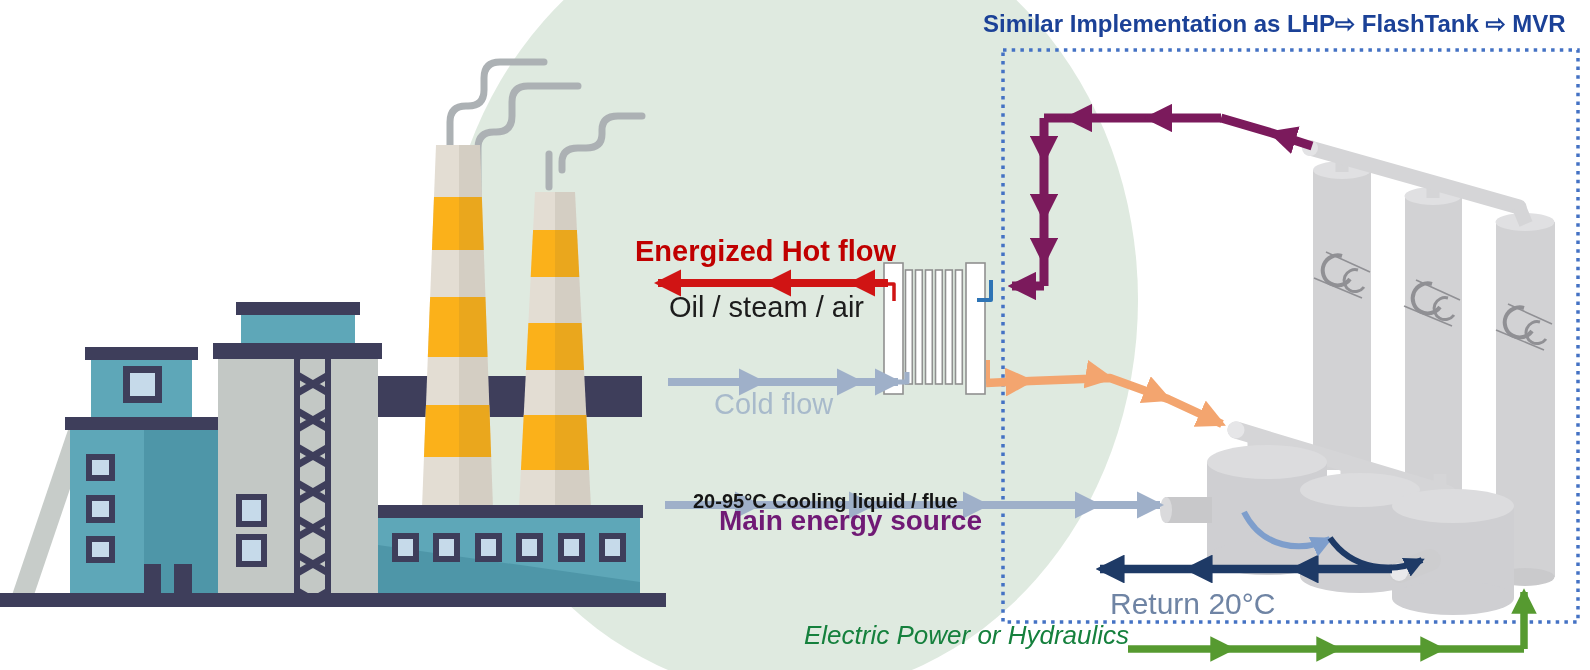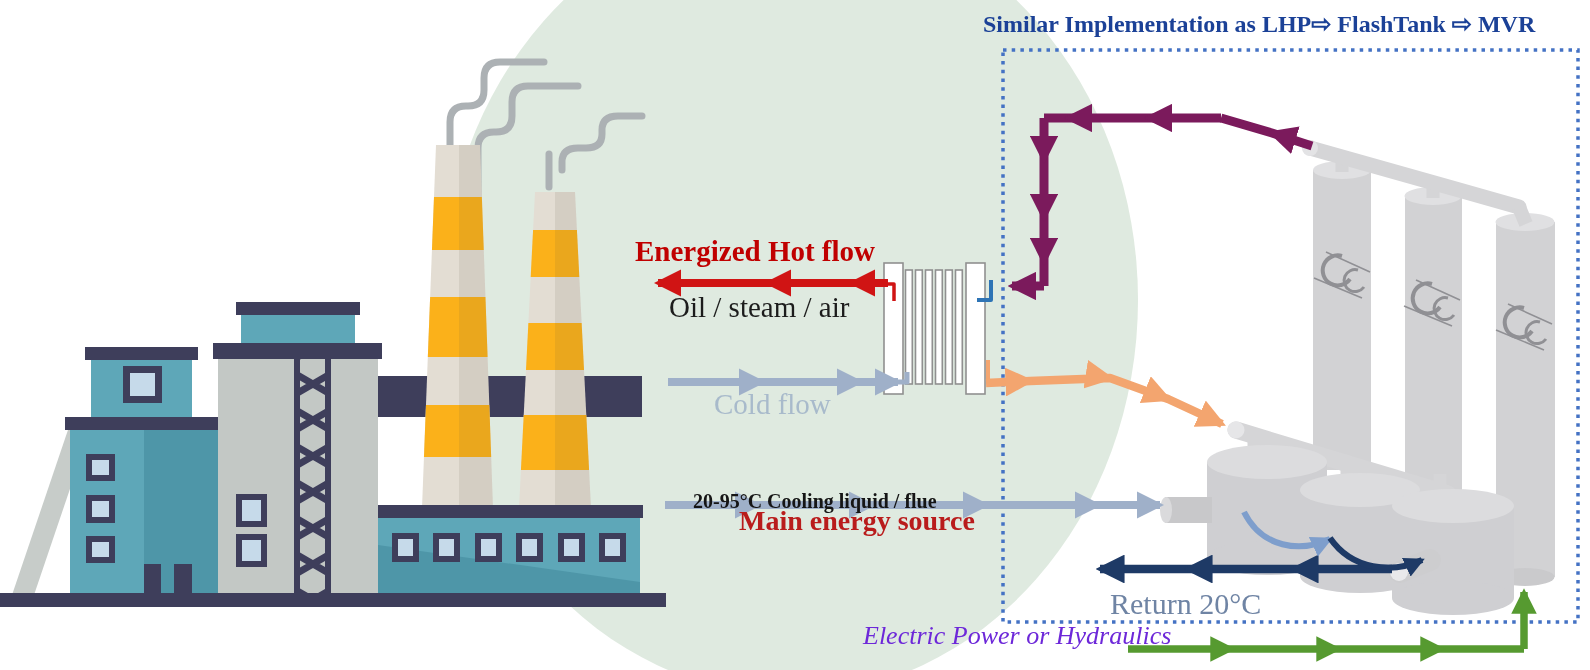--- a/index.html
+++ b/index.html
@@ -1,29 +1,29 @@
 <!DOCTYPE html>
 <html style="--title_blue: #1b4197; --steam_purple: #7b1a5c; --hot_red: #d01414; --hot_text: #c00000; --cold_gray: #9fb0c9; --cold_text: #a8bacb; --condensate_orange: #f3a56f; --condensate_text: #dd752f; --return_navy: #1e3a66; --return_text: #6f84a4; --power_green: #569a30; --transfer_lightblue: #7e9ecc; --border_blue: #4472c4; --background_sage: #dfeae0; --factory_navy: #3e3e5b; --factory_teal: #5ea7b8; --factory_teal_dark: #4e96a8; --factory_gray: #c3c8c5; --chimney_cream: #e3ddd3; --chimney_orange: #fbb11a; --window_glass: #c6daea; --smoke_gray: #acb1b4; --vessel_gray: #d2d2d4; --pipe_gray: #d5d5d7;"><head>
 <meta charset="utf-8">
 <style>
   html,body{margin:0;padding:0;background:#ffffff;}
   #stage{position:relative;width:1590px;height:670px;overflow:hidden;background:#fff;
-         font-family:Liberation Serif, serif;border-radius:27px;}
+         font-family:Liberation Sans, sans-serif;border-radius:27px;}
   #diagram-svg{position:absolute;left:0;top:0;}
   .lbl{position:absolute;white-space:nowrap;line-height:1.12;}
   .lbl-title{left:983px;top:11px;font-size:24px;font-weight:bold;color:var(--title_blue);}
   .lbl-steam{left:1018px;top:66px;font-size:30px;color:var(--steam_purple);}
   .lbl-energized{left:635px;top:235px;font-size:29px;font-weight:bold;color:var(--hot_text);}
   .lbl-oil{left:669px;top:291px;font-size:29px;color:#1c1c1c;}
   .lbl-cold{left:714px;top:388px;font-size:29px;color:var(--cold_text);}
   .lbl-cond{left:1036px;top:330px;font-size:29px;color:var(--condensate_text);}
   .lbl-cooling{left:693px;top:459px;font-size:20px;font-weight:bold;color:#151515;margin-top:31px;}
-  .lbl-main{left:739px;top:505px;font-size:28px;font-weight:bold;color:#b91c1c;}
+  .lbl-main{left:719px;top:505px;font-size:28px;font-weight:bold;color:#701a75;}
   .lbl-return{left:1110px;top:587px;font-size:30px;color:var(--return_text);}
-  .lbl-electric{left:863px;top:621px;font-size:26px;font-style:italic;color:#6d28d9;}
+  .lbl-electric{left:804px;top:621px;font-size:26px;font-style:italic;color:#15803d;}
 
   
   .f-steam{stroke:var(--steam_purple);}
   .f-hot{stroke:var(--hot_red);}
   .f-cold{stroke:var(--cold_gray);}
   .f-cond{stroke:var(--condensate_orange);}
   .f-return{stroke:var(--return_navy);}
   .f-power{stroke:var(--power_green);}
   .f-lblue{stroke:var(--transfer_lightblue);}
   .mk-steam{fill:var(--steam_purple);} .mk-hot{fill:var(--hot_red);}

